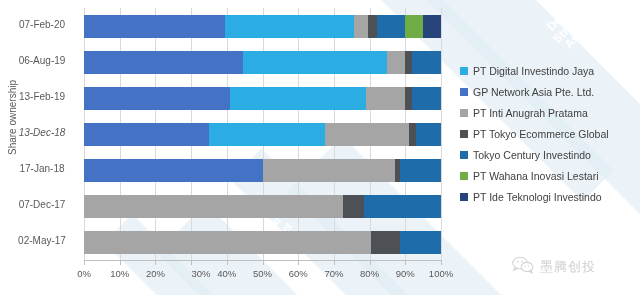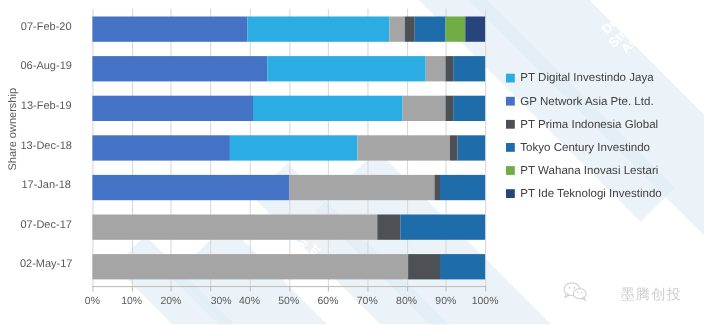--- a/index.html
+++ b/index.html
@@ -147,21 +147,20 @@
   }
 
   
   .brand {
     position: absolute;
     left: 512px;
     top: 256px;
     display: flex;
     align-items: center;
     opacity: 0.42;
-    gap: 24px;
   }
   .brand-text {
     font-size: 13px;
     color: #8a8a8a;
     margin-left: 6px;
     letter-spacing: 1px;
   }
 </style>
 </head>
 <body>
@@ -184,21 +183,21 @@
   <div class="wm-text" style="left:252px; top:218px; width:54px; font-size:11px;"><span>Deal
 Street
 Asia</span></div>
 
   <div class="y-axis-title">Share ownership</div>
 
   <div class="cat-labels" id="cat-labels">
       <div class="cat-label" style="top: 11px;">07-Feb-20</div>
       <div class="cat-label" style="top: 47px;">06-Aug-19</div>
       <div class="cat-label" style="top: 83px;">13-Feb-19</div>
-      <div class="cat-label" style="top: 119px;">13-Dec-18</div>
+      <div class="cat-label" style="top: 119px; font-style: italic;">13-Dec-18</div>
       <div class="cat-label" style="top: 155px;">17-Jan-18</div>
       <div class="cat-label" style="top: 191px;">07-Dec-17</div>
       <div class="cat-label" style="top: 227px;">02-May-17</div>
     </div>
 
   <div class="chart-area" id="plot-area">
       <div class="gridline" style="left: 0px;"></div>
       <div class="gridline" style="left: 35.7px;"></div>
       <div class="gridline" style="left: 71.4px;"></div>
       <div class="gridline" style="left: 107.1px;"></div>
@@ -286,22 +285,26 @@
   <div class="legend" id="legend">
       <div class="legend-item">
         <span class="legend-swatch" style="background: rgb(43, 172, 226);"></span>
         <span class="legend-label">PT Digital Investindo Jaya</span>
       </div>
       <div class="legend-item">
         <span class="legend-swatch" style="background: rgb(68, 114, 196);"></span>
         <span class="legend-label">GP Network Asia Pte. Ltd.</span>
       </div>
       <div class="legend-item">
+        <span class="legend-swatch" style="background: rgb(165, 165, 165);"></span>
+        <span class="legend-label">PT Inti Anugrah Pratama</span>
+      </div>
+      <div class="legend-item">
         <span class="legend-swatch" style="background: rgb(77, 80, 85);"></span>
-        <span class="legend-label">PT Prima Indonesia Global</span>
+        <span class="legend-label">PT Tokyo Ecommerce Global</span>
       </div>
       <div class="legend-item">
         <span class="legend-swatch" style="background: rgb(31, 108, 170);"></span>
         <span class="legend-label">Tokyo Century Investindo</span>
       </div>
       <div class="legend-item">
         <span class="legend-swatch" style="background: rgb(112, 173, 71);"></span>
         <span class="legend-label">PT Wahana Inovasi Lestari</span>
       </div>
       <div class="legend-item">

